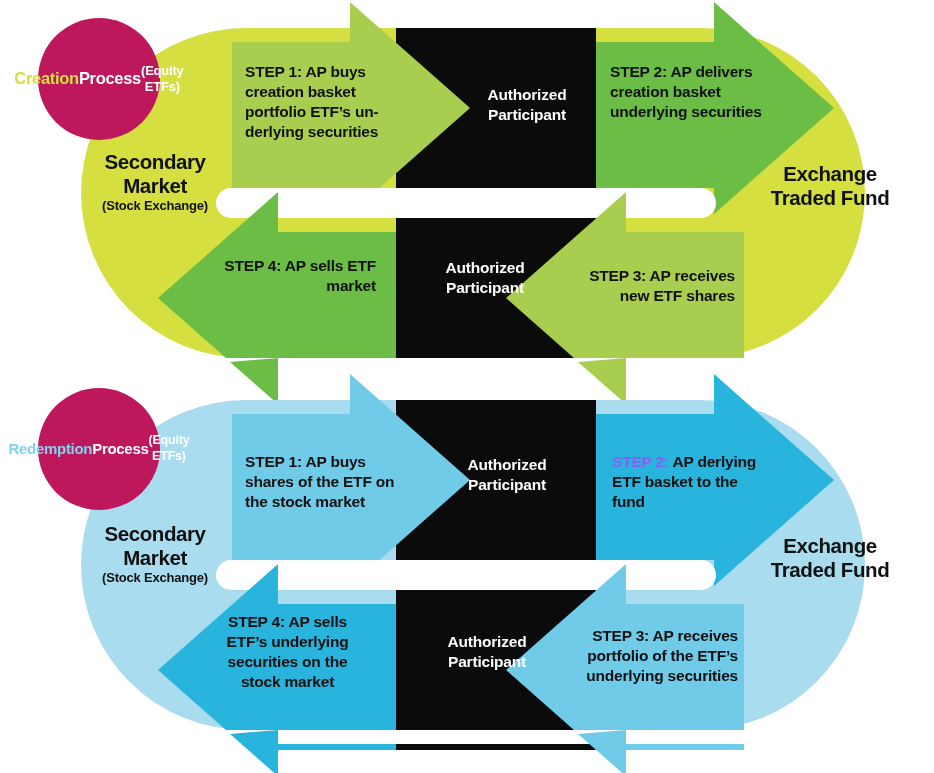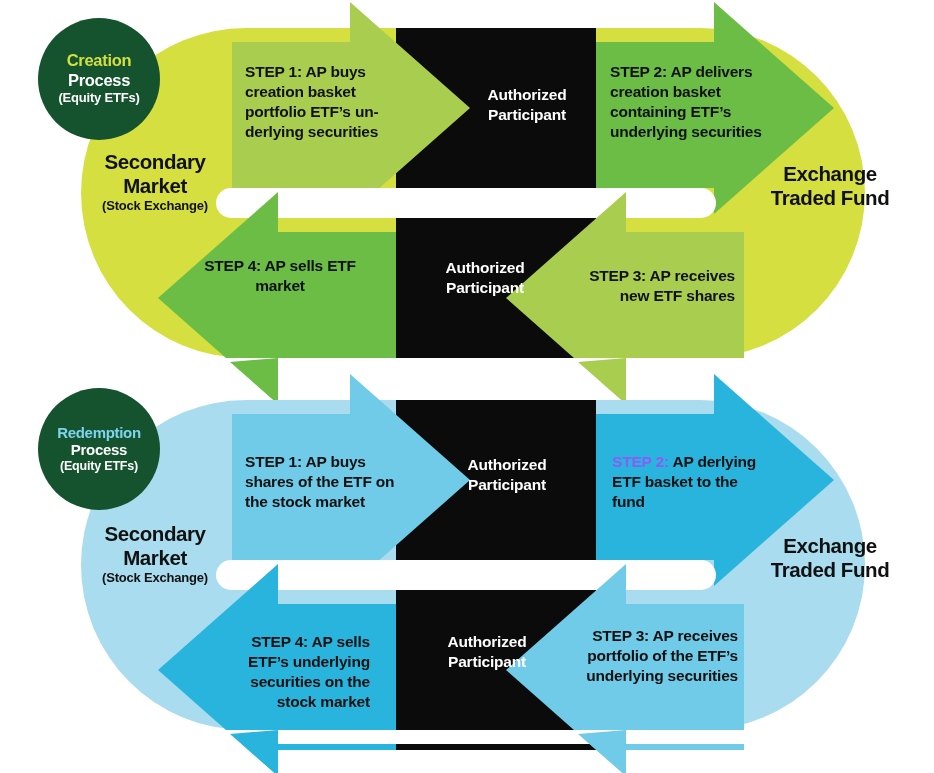--- a/index.html
+++ b/index.html
@@ -12,22 +12,22 @@
   .step{font-weight:bold;font-size:15.5px;line-height:1.30;color:#111111;
         letter-spacing:-0.2px;}
   .step .hl{color:#8b5cf6;}
   .ap{font-weight:bold;font-size:15.5px;line-height:1.32;color:#ffffff;
       text-align:center;letter-spacing:-0.2px;}
   .side{font-weight:bold;color:#111111;text-align:center;line-height:1.18;
         letter-spacing:-0.4px;}
   .side .big{font-size:20.5px;display:block;}
   .side .sm{font-size:13px;display:block;letter-spacing:-0.2px;}
 
-  .badge{position:absolute;border-radius:50%;background:#14532d;
-         display:flex;flex-direction:column;align-items:center;
+  .badge{position:absolute;border-radius:50%;background:#be185d;
+         display:flex;align-items:center;
          justify-content:center;text-align:center;}
   .badge .t1{font-weight:bold;font-size:16.5px;line-height:1.18;letter-spacing:-0.3px;}
   .badge .t2{font-weight:bold;font-size:16.5px;line-height:1.18;color:#ffffff;letter-spacing:-0.3px;}
   .badge .t3{font-weight:bold;font-size:13px;line-height:1.25;color:#ffffff;letter-spacing:-0.2px;}
   .badge.redemption .t1{font-size:15px;}
   .badge.redemption .t2{font-size:15px;}
   .badge.redemption .t3{font-size:12.5px;}
 
   .ta-r{text-align:right;}
   .ta-l{text-align:left;}
@@ -107,25 +107,24 @@
   <div class="lbl step ta-l" style="left:245px;top:62px;width:180px;">
     <div>STEP 1: AP buys</div>
     <div>creation basket</div>
     <div>portfolio ETF’s un-</div>
     <div>derlying securities</div>
   </div>
 
   <div class="lbl step ta-l" style="left:610px;top:62px;width:185px;">
     <div>STEP 2: AP delivers</div>
     <div>creation basket</div>
-    <div>containing ETF’s</div>
     <div>underlying securities</div>
   </div>
 
-  <div class="lbl step ta-r" style="left:190px;top:256px;width:180px;text-align:center;">
+  <div class="lbl step ta-r" style="left:196px;top:256px;width:180px;">
     <div>STEP 4: AP sells ETF</div>
     <div>market</div>
   </div>
 
   <div class="lbl step ta-r" style="left:555px;top:266px;width:180px;">
     <div>STEP 3: AP receives</div>
     <div>new ETF shares</div>
   </div>
 
   <div class="badge redemption" style="left:38px;top:388px;width:122px;height:122px;">
@@ -162,21 +161,21 @@
   </div>
 
   <div class="lbl step ta-l" style="left:612px;top:452px;width:185px;">
     <div>
       <span class="hl">STEP 2:</span><span> AP derlying</span>
     </div>
     <div>ETF basket to the</div>
     <div>fund</div>
   </div>
 
-  <div class="lbl step ta-r" style="left:205px;top:632px;width:165px;">
+  <div class="lbl step ta-r" style="left:205px;top:612px;width:165px;text-align:center;">
     <div>STEP 4: AP sells</div>
     <div>ETF’s underlying</div>
     <div>securities on the</div>
     <div>stock market</div>
   </div>
 
   <div class="lbl step ta-r" style="left:548px;top:626px;width:190px;">
     <div>STEP 3: AP receives</div>
     <div>portfolio of the ETF’s</div>
     <div>underlying securities</div>

